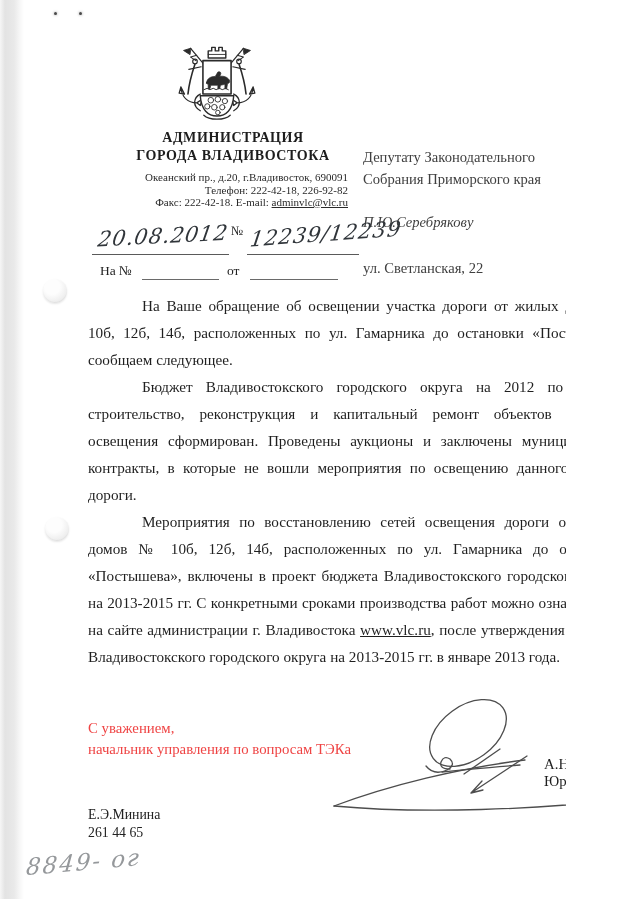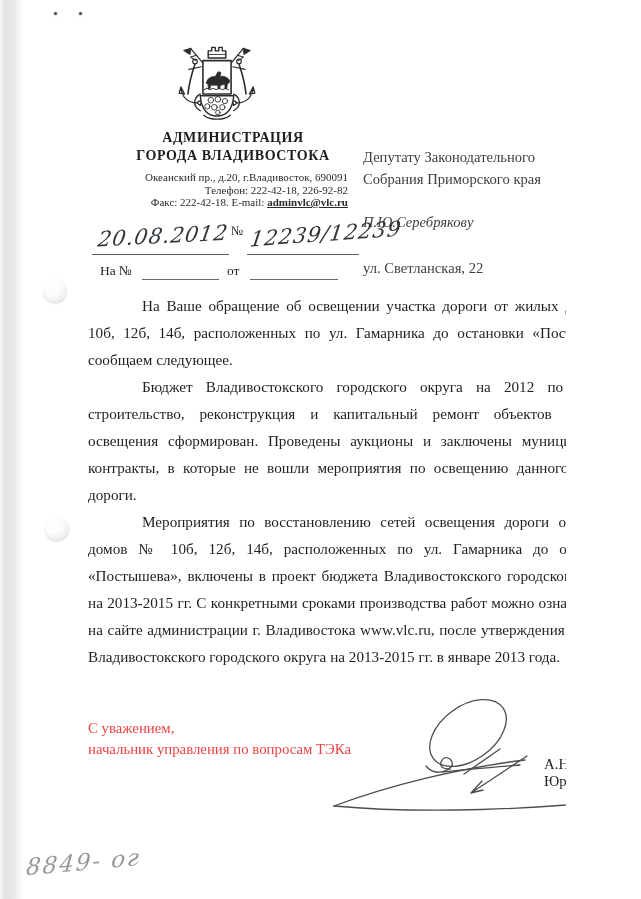--- a/index.html
+++ b/index.html
@@ -22,21 +22,21 @@
   .hole.h1 { left:43px; top:279px; }
   .hole.h2 { left:45px; top:517px; }
 
   .emblem { position:absolute; left:176px; top:43px; width:82px; height:88px; }
   .emblem svg { width:100%; height:100%; }
 
   .org { position:absolute; left:118px; top:129px; width:230px; text-align:center;
     font-weight:bold; font-size:14px; line-height:18px; letter-spacing:.6px; color:#1d1d1d; }
   .contact { position:absolute; left:88px; top:171px; width:260px; text-align:right;
     font-size:11px; line-height:12.5px; color:#2a2a2a; }
-  .contact .u { text-decoration:underline;font-weight:bold; }
+  .contact .u { text-decoration:underline; }
 
   .recipient { position:absolute; left:363px; top:146px; font-size:14.6px; line-height:22px; color:#404040; }
   .recipient .rname { margin-top:21px;font-style:italic; }
   .recipient .rstreet { margin-top:24px; }
 
   .hw { font-style:italic; color:#30353a; letter-spacing:1px;
     font-family:"DejaVu Serif", serif; }
   .hw-date { position:absolute; left:98px; top:224px; font-size:21px;
     transform:rotate(-3deg) skewX(-12deg); }
   .hw-num  { position:absolute; left:250px; top:222px; font-size:21px;
@@ -46,21 +46,21 @@
   .rule.r-date { left:92px;  top:254px; width:137px; }
   .rule.r-num  { left:247px; top:254px; width:112px; }
   .rule.r-na   { left:142px; top:279px; width:77px; border-top-color:#6a6a6a; }
   .rule.r-ot   { left:250px; top:279px; width:88px; border-top-color:#6a6a6a; }
   .lbl-na { position:absolute; left:100px; top:263px; font-size:13.5px; }
   .lbl-ot { position:absolute; left:227px; top:263px; font-size:13.5px; }
 
   .body-text { position:absolute; left:88px; top:292px; width:538px;
     font-size:15.2px; line-height:27px; text-align:justify; color:#1f1f1f; }
   .body-text p { text-indent:54px; }
-  .body-text .link { }
+  .body-text .link { text-decoration:underline; }
 
   .sig-block { position:absolute; left:88px; top:718px; font-size:14.8px; line-height:20.5px; color:#ef4444; }
   .signer { position:absolute; left:544px; top:756px; font-size:14.8px; color:#1f1f1f; }
   .sig-art { position:absolute; left:330px; top:693px; width:312px; height:122px; }
   .sig-art svg { width:100%; height:100%; }
 
   .footer { position:absolute; left:88px; top:806px; font-size:13.8px; line-height:17.5px; color:#222; }
   .pencil-note { position:absolute; left:26px; top:849px; font-size:23px; color:#95989b;
     font-style:italic; font-family:"DejaVu Serif", serif; letter-spacing:2px;
     transform:rotate(-5deg) skewX(-10deg); }
@@ -162,16 +162,20 @@
       <path d="M112 79 C140 76 165 74 190 72"></path>
       <path d="M170 56 L134 81"></path>
       <path d="M197 63 L141 100 M141 100 L152 88 M141 100 L153 97"></path>
       <path d="M4 113 C60 92 130 75 195 67"></path>
       <path d="M4 113 C90 121 210 117 305 105"></path>
     </svg>
   </div>
 
   <div class="signer">А.Н. Юров</div>
 
+  <div class="footer">
+    <div>Е.Э.Минина</div>
+    <div>261 44 65</div>
+  </div>
 
   <div class="pencil-note">8849- ог</div>
 
 </div>
 
 </body></html>

